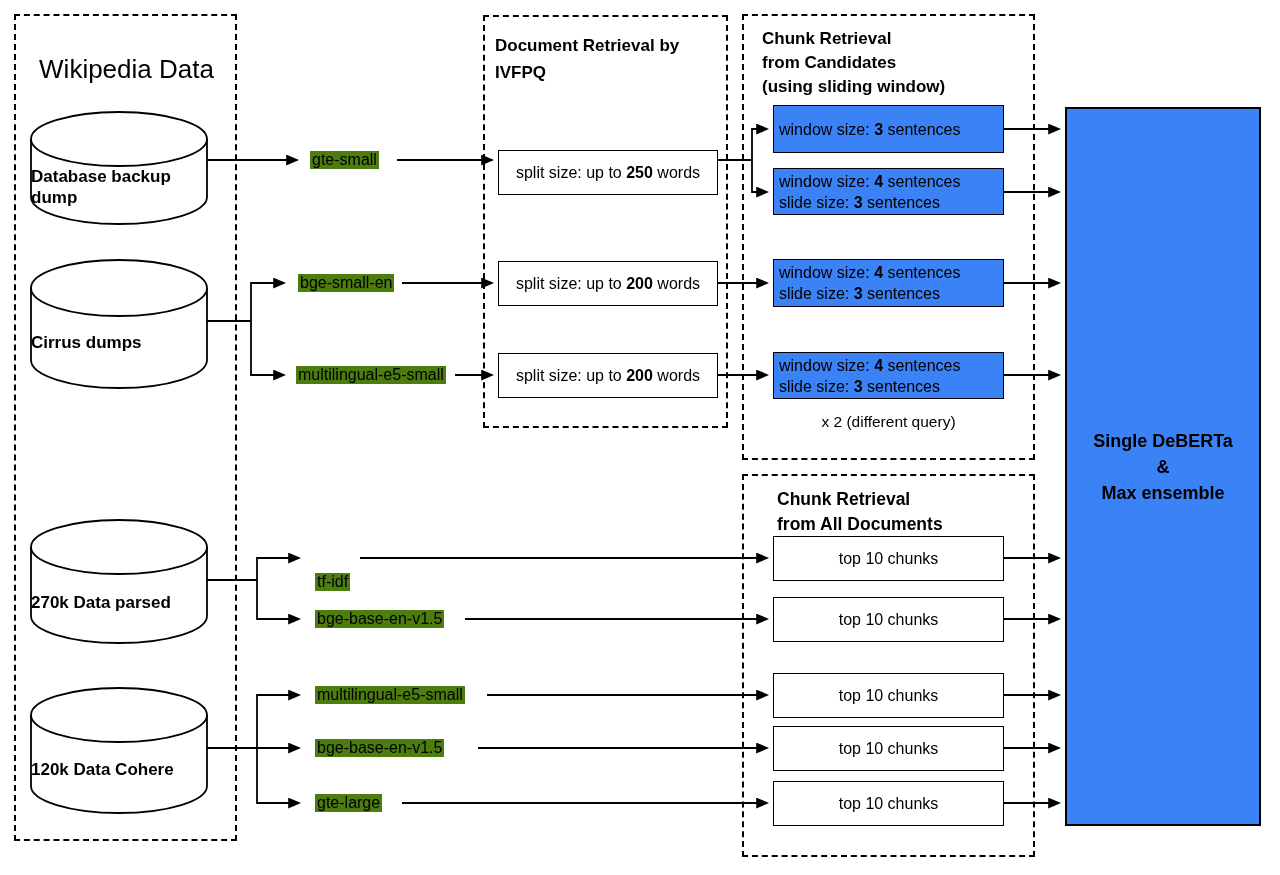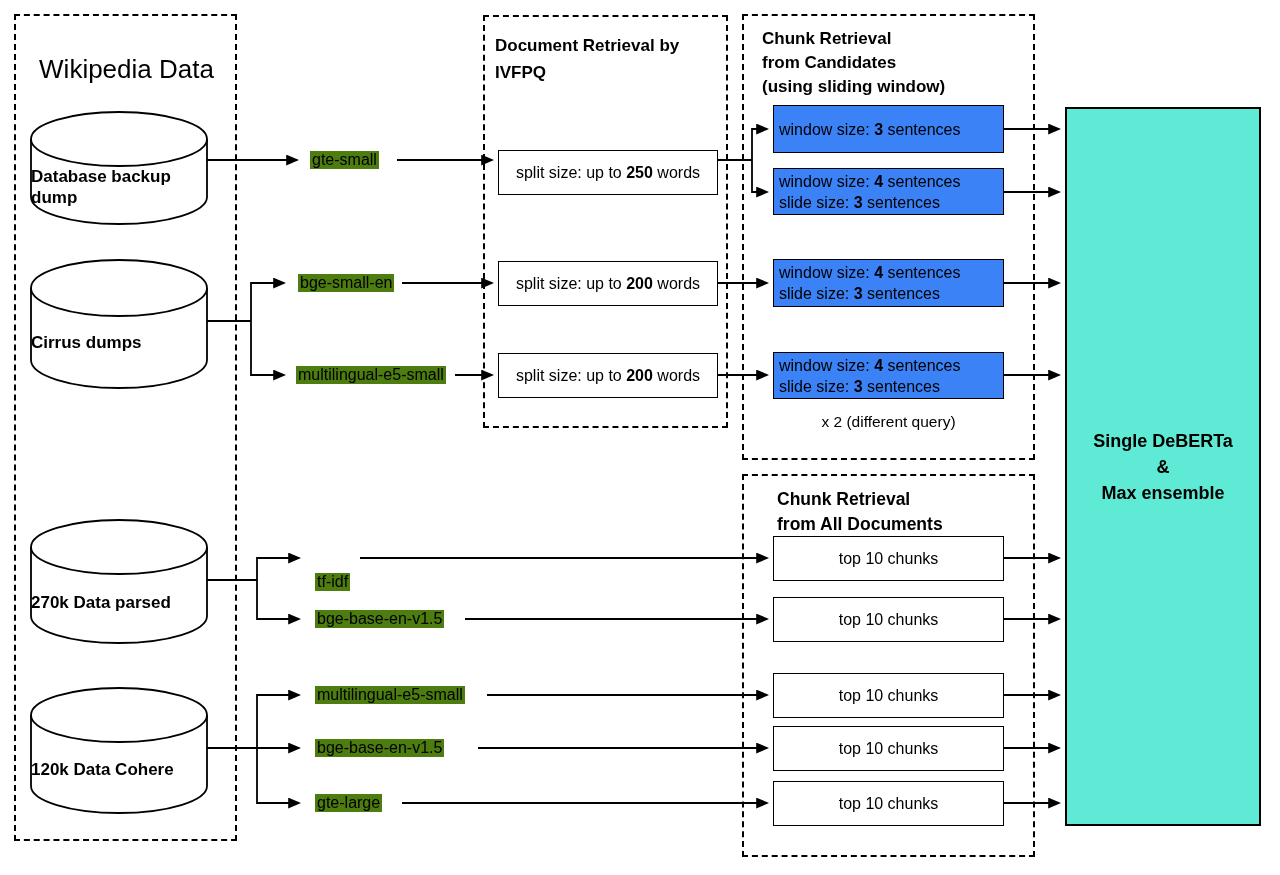--- a/index.html
+++ b/index.html
@@ -20,21 +20,21 @@
                font-size:17px; line-height:21px; z-index:3; }
   .note { position:absolute; font-size:15.5px; text-align:center; z-index:3; }
 
   #wiki-title { position:absolute; left:16px; top:54px; width:221px; text-align:center;
                 font-weight:normal; font-size:26px; z-index:3; }
   #doc-title  { left:495px; top:32px; line-height:27px; }
   #cand-title { left:762px; top:27px; }
   #all-title  { left:777px; top:487px; font-size:17.5px; line-height:25px; }
 
   #deberta { position:absolute; left:1065px; top:107px; width:196px; height:719px;
-             border:2px solid #000; background:#5eead4; display:flex; flex-direction:column;
+             border:2px solid #000; background:#3b82f6; display:flex; flex-direction:column;
              align-items:center; justify-content:center; text-align:center;
              font-weight:bold; font-size:18px; line-height:26px; z-index:3; }
 </style>
 </head>
 <body>
 
 <div id="canvas">
 
   <div class="dashed" style="left:14px; top:14px; width:223px; height:827px;"></div>
   <div class="dashed" style="left:483px; top:15px; width:245px; height:413px;"></div>

